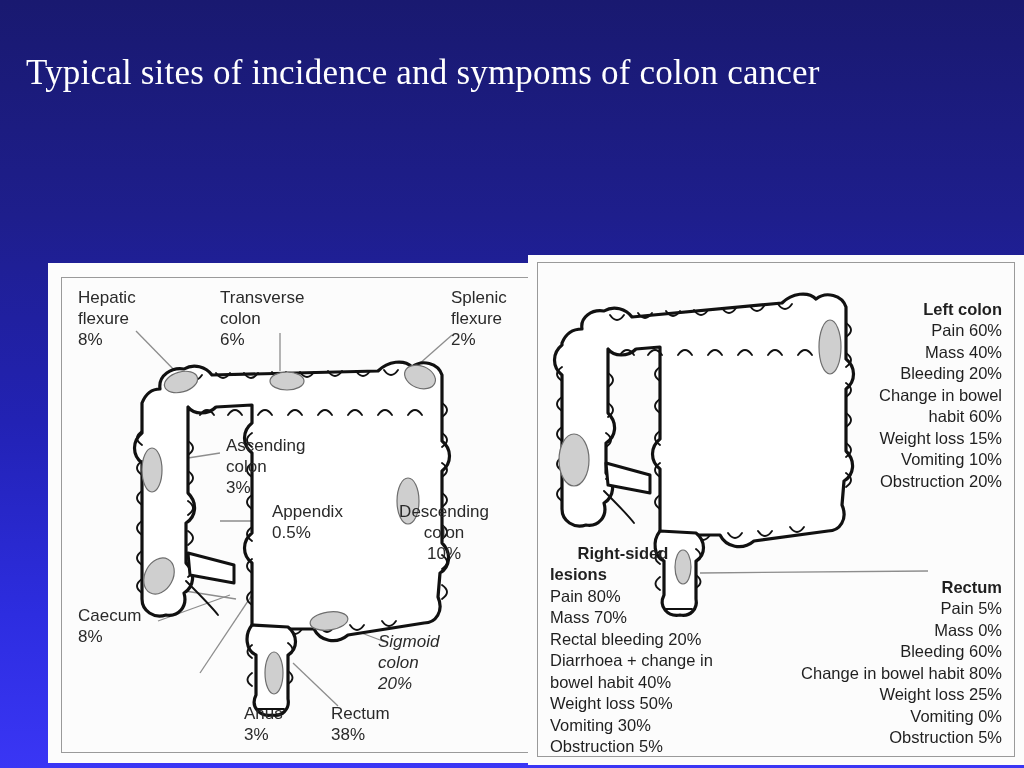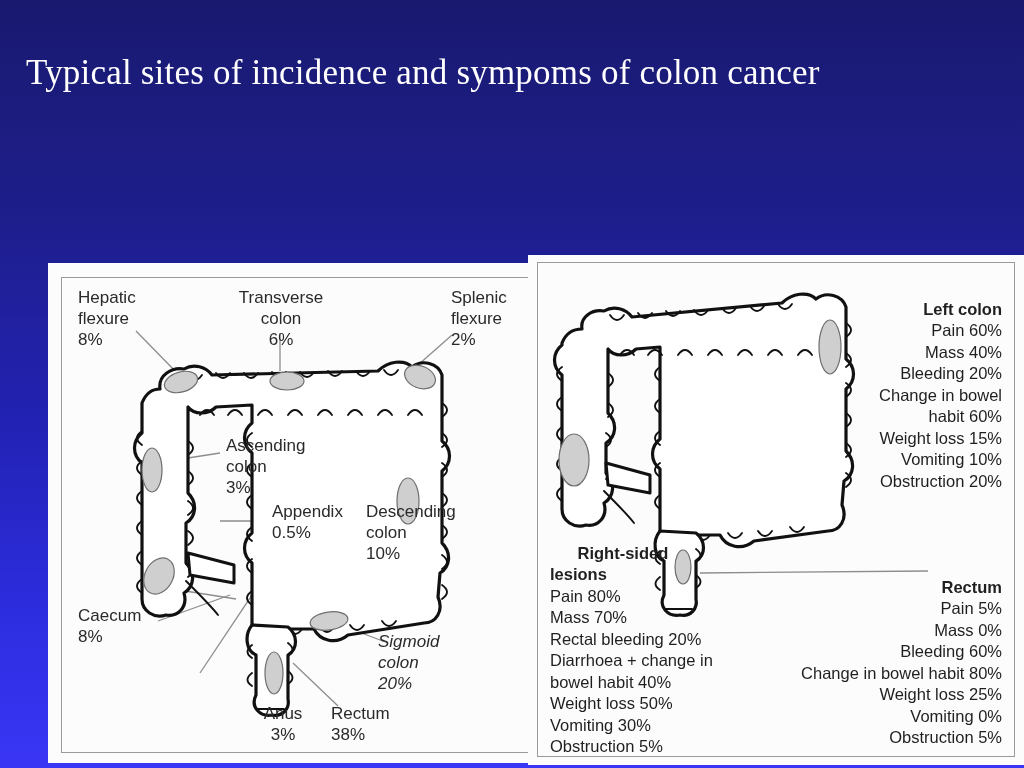--- a/index.html
+++ b/index.html
@@ -50,22 +50,22 @@
 
   
   .fig-label {
     position: absolute;
     color: #2a2a2a;
     font-family: "Liberation Sans", sans-serif;
     font-size: 17px;
     line-height: 21px;
     white-space: pre;
   }
-  .fig-label.align-right { text-align: left; }
-  .fig-label.align-center { text-align: center; }
+  .fig-label.align-right { text-align: center; }
+  .fig-label.align-center { }
 
   .sym-list {
     position: absolute;
     color: #1f1f1f;
     font-family: "Liberation Sans", sans-serif;
     font-size: 16.5px;
     line-height: 21.5px;
     white-space: pre;
   }
   .sym-list .sym-head {

